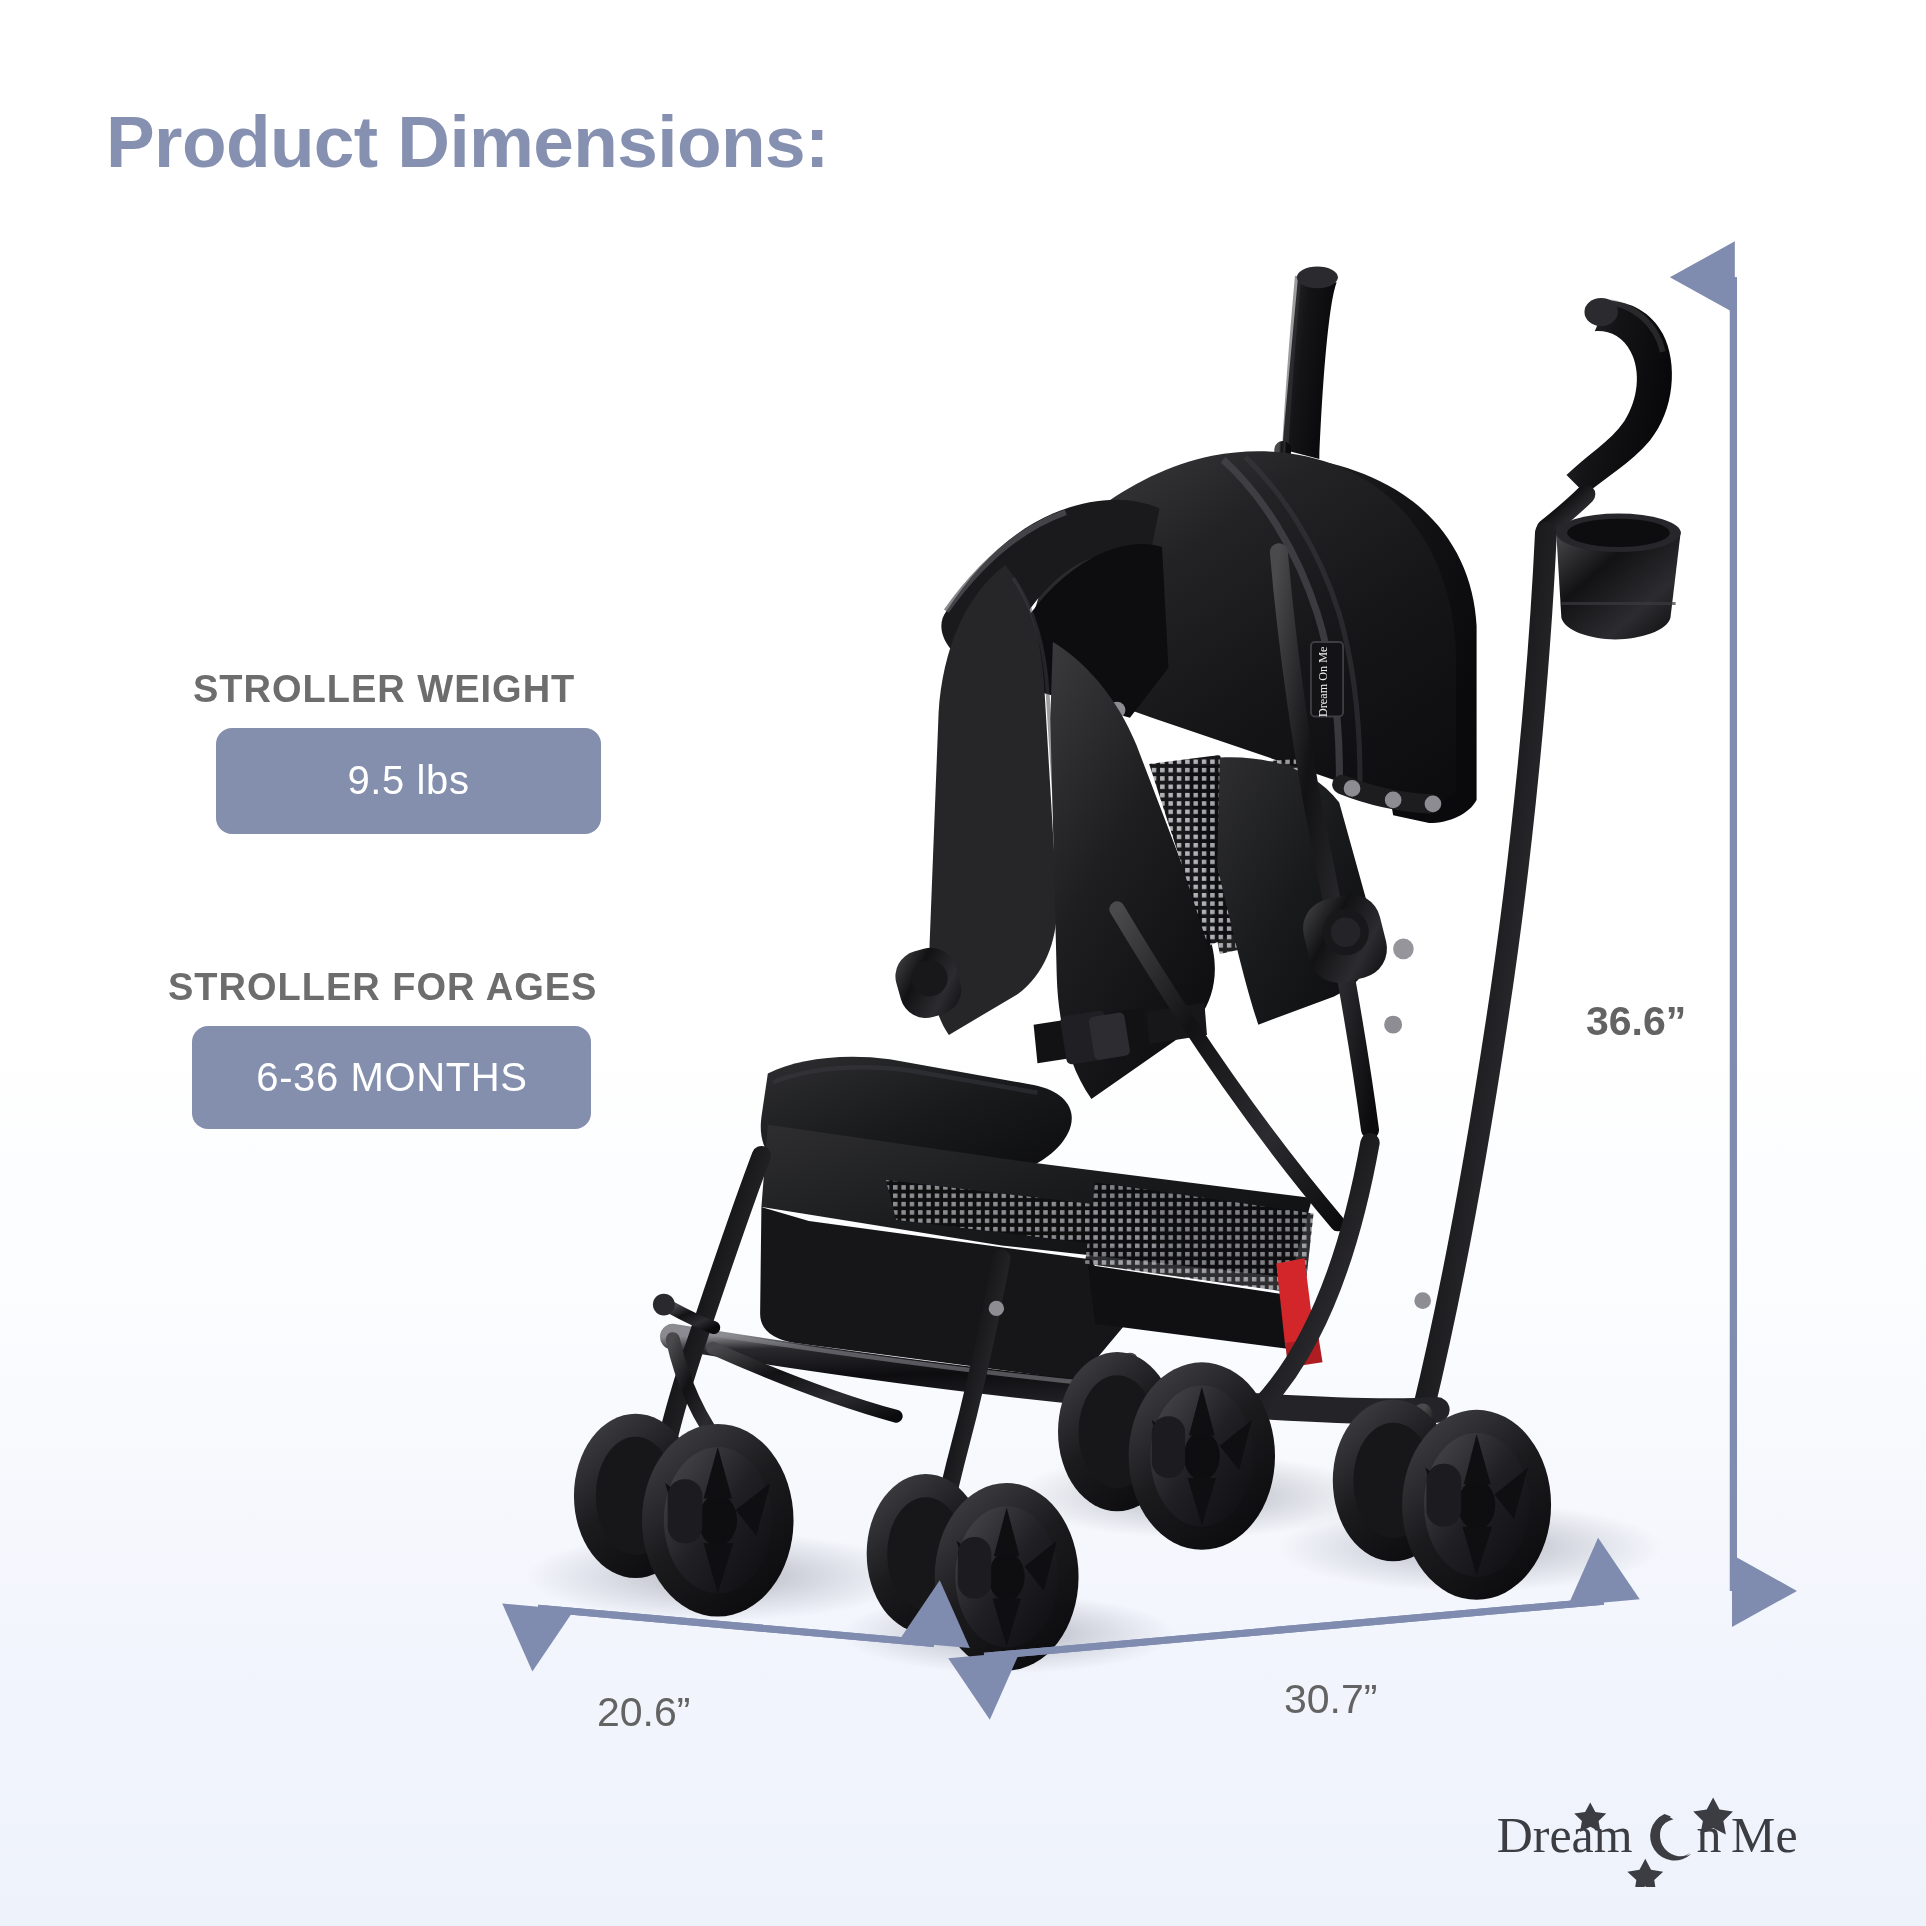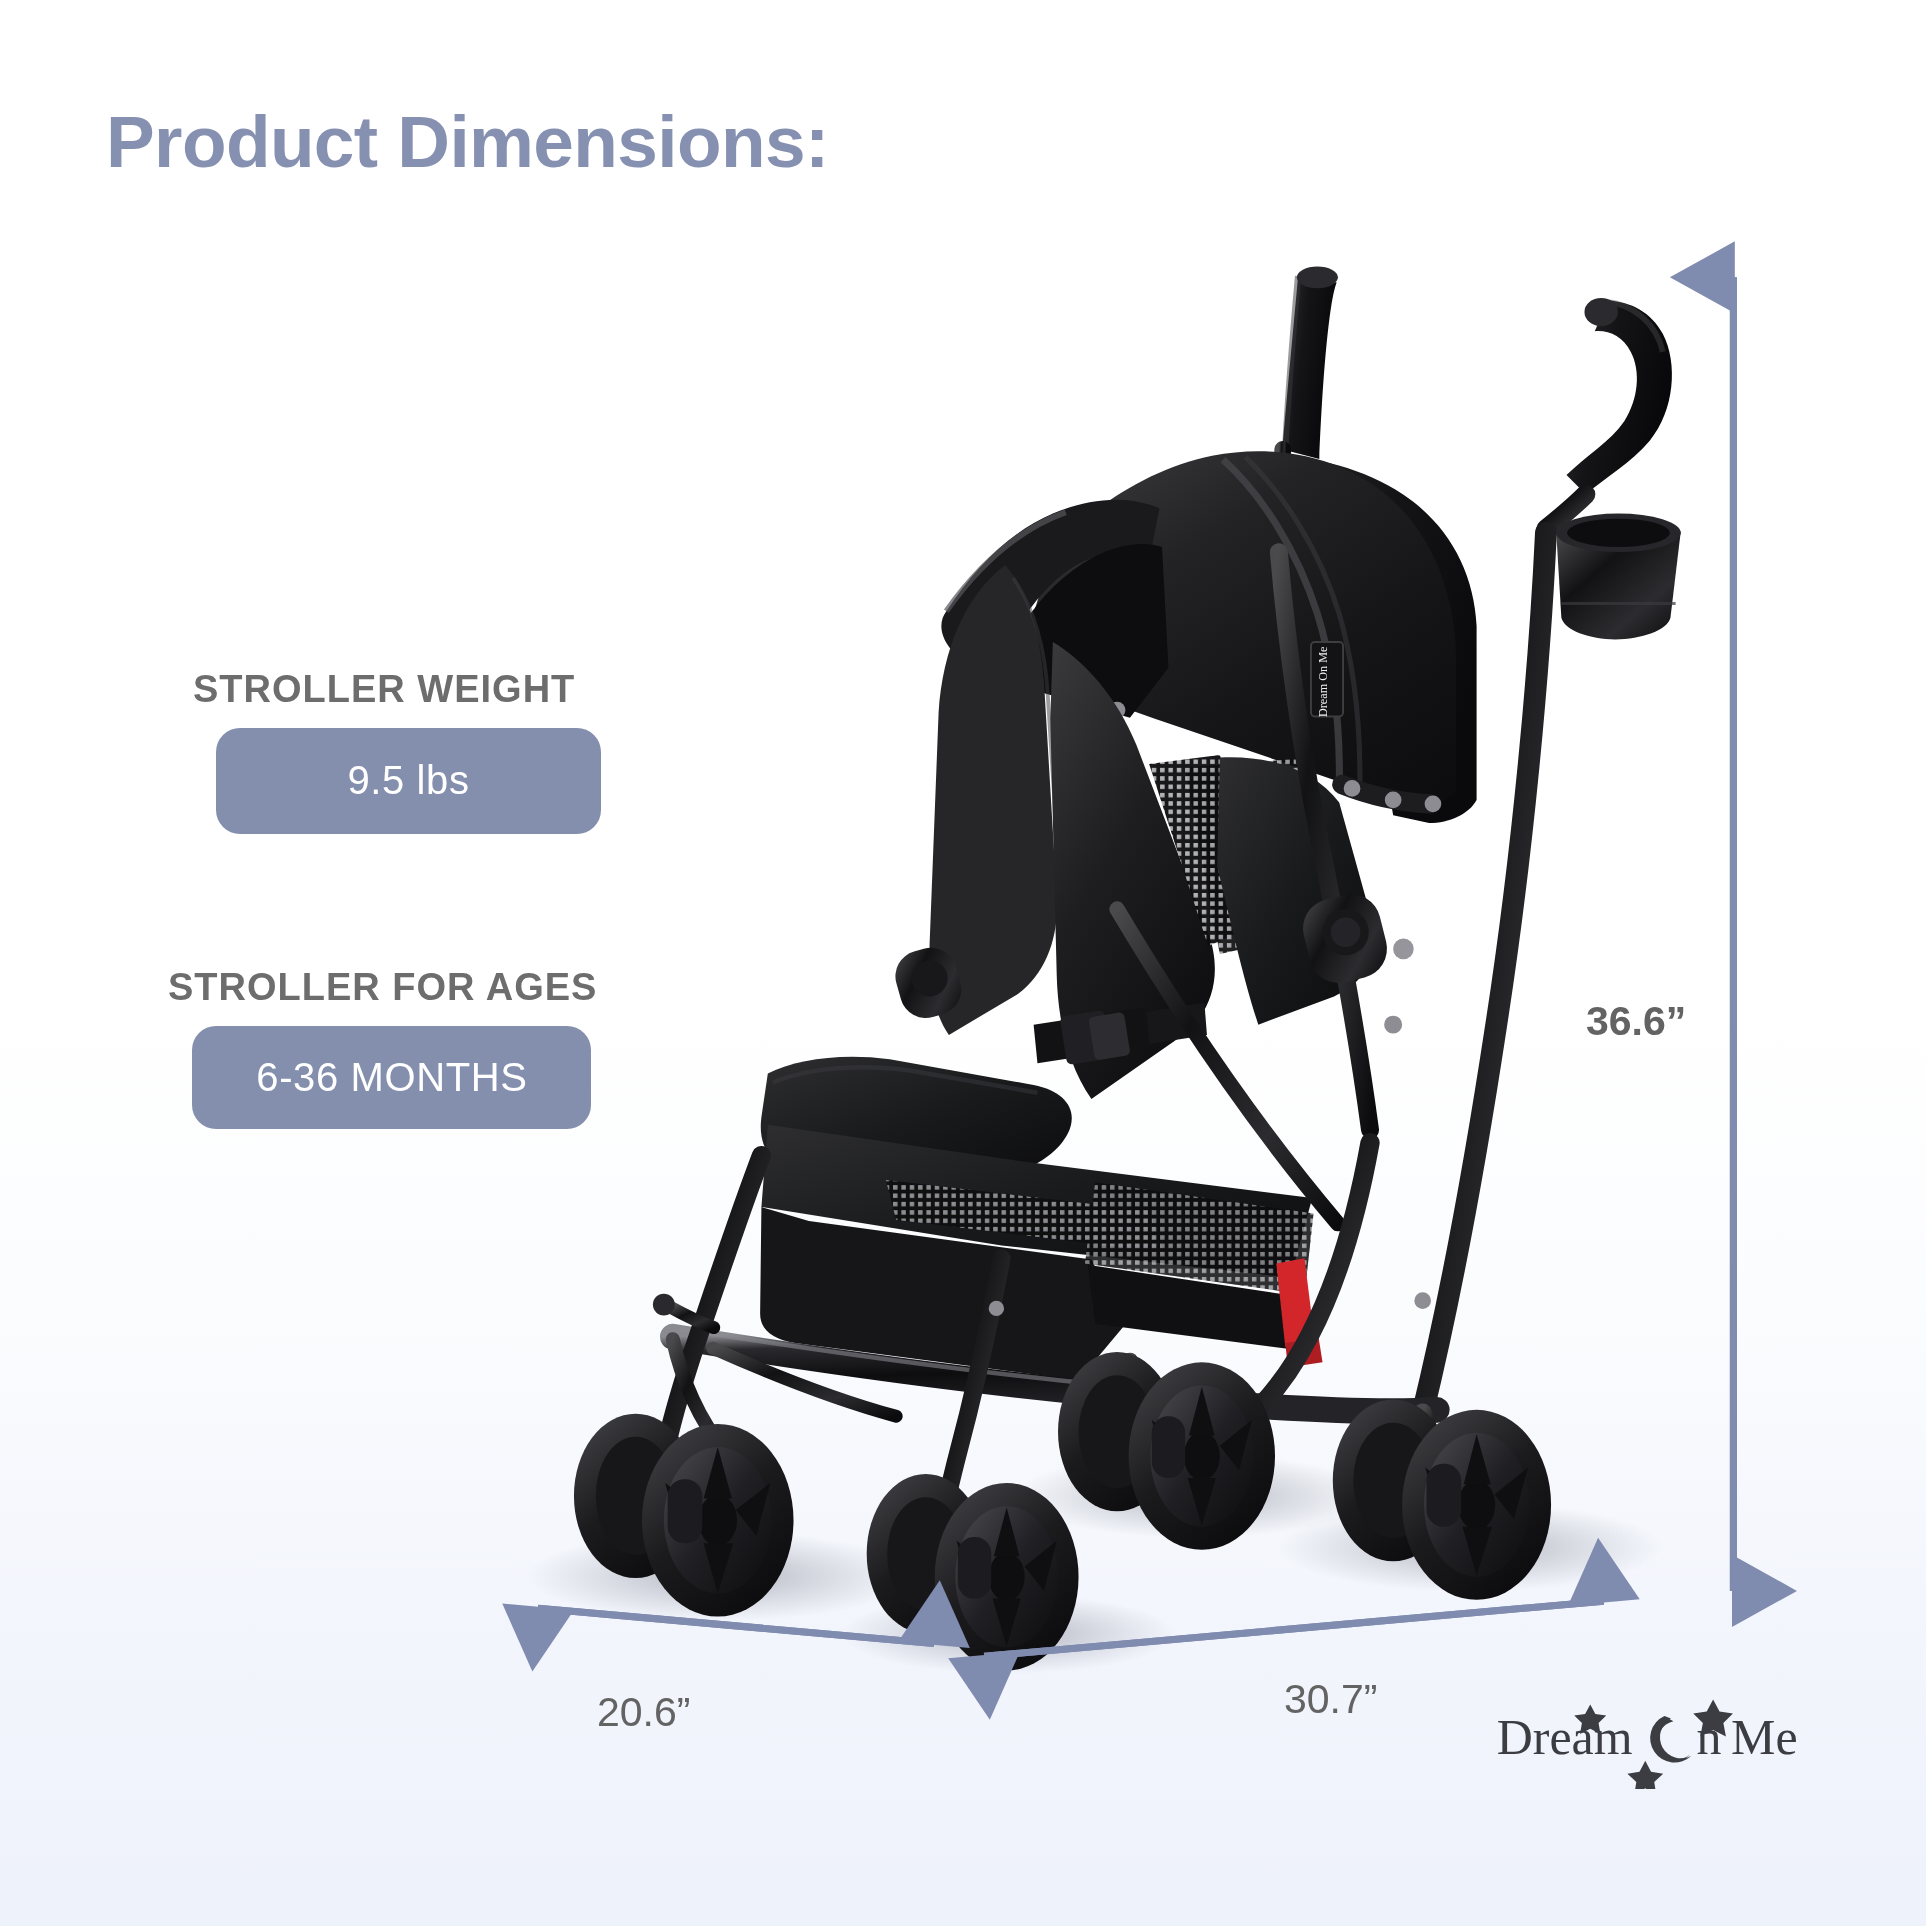--- a/index.html
+++ b/index.html
@@ -21,42 +21,42 @@
     color:#8691b2;white-space:nowrap;
   }
   
   .info-block{position:absolute;}
   .info-label{
     font-size:38px;font-weight:bold;color:#6d6d6d;
     letter-spacing:1px;white-space:nowrap;
   }
   .info-pill{
     margin-top:16.7px;
-    background:#848fae;border-radius:24px;
+    background:#848fae;border-radius:16px;
     display:flex;align-items:center;justify-content:center;
     color:#ffffff;font-size:40px;font-weight:300;
     letter-spacing:0.6px;
   }
   #block-weight{left:193px;top:668px;}
   #block-weight .info-pill{width:385px;height:106px;margin-left:23px;}
   #block-ages{left:168px;top:966px;}
   #block-ages .info-pill{width:399px;height:103px;margin-left:24.4px;}
 
   
   .dim-label{
     position:absolute;font-size:41px;color:#636363;
     font-weight:400;white-space:nowrap;
   }
   #dim-height{left:1586px;top:998px;font-weight:bold;}
   #dim-width{left:597px;top:1689px;}
   #dim-depth{left:1284px;top:1676px;text-align:right;}
 
   
   #logo{
-    position:absolute;left:1496px;top:1693px;
+    position:absolute;left:1496px;top:1791px;
     width:360px;height:96px;
   }
 
   
   svg.layer{position:absolute;left:0;top:0;width:1926px;height:1926px;}
 </style>
 </head>
 <body>
 
 <div id="page">

